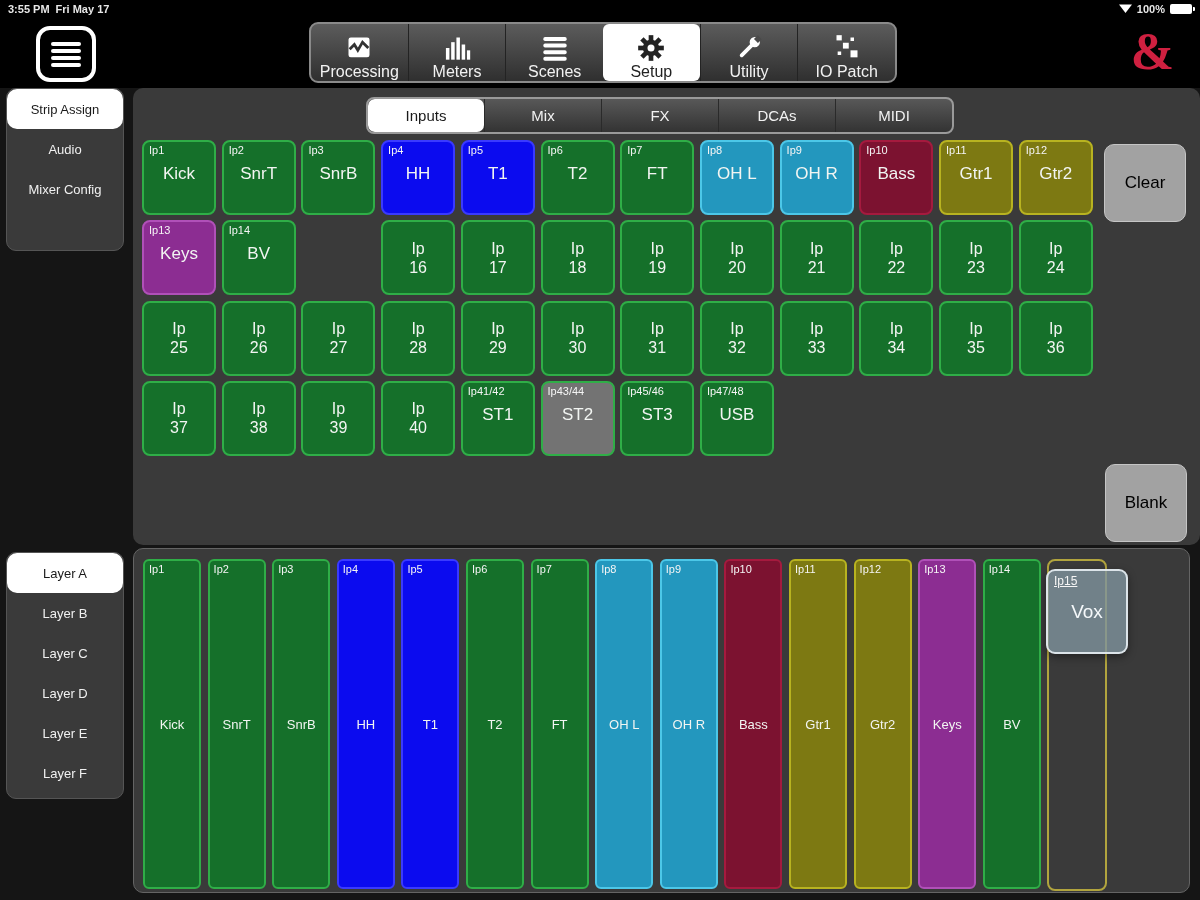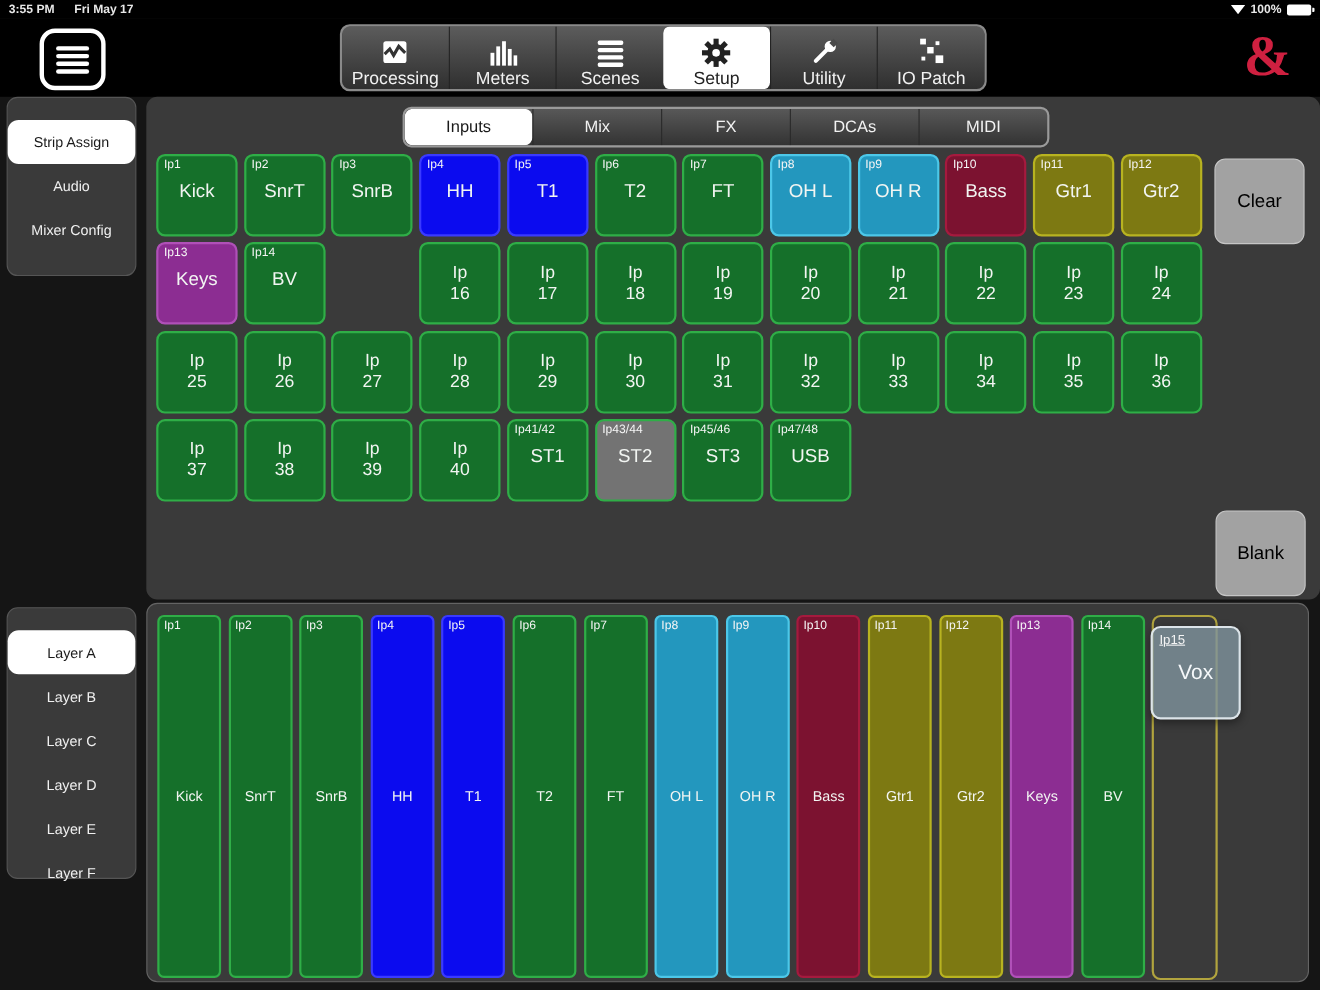--- a/index.html
+++ b/index.html
@@ -2,21 +2,21 @@
 <html><head>
 <meta charset="utf-8">
 <style>
   html,body{margin:0;padding:0;background:#000;}
   .app{position:relative;width:1200px;height:900px;background:#151515;overflow:hidden;
        font-family:"Liberation Sans",sans-serif;color:#f0f0f0;}
 
   
   .statusbar{position:absolute;left:0;top:0;width:1200px;height:17px;background:#000;
              display:flex;justify-content:space-between;align-items:center;padding:0 8px;box-sizing:border-box;}
-  .sb-left{font-size:11px;font-weight:bold;color:#e8e8e8;display:flex;gap:18px;}
+  .sb-left{font-size:11px;font-weight:bold;color:#e8e8e8;display:flex;gap:6px;}
   .sb-right{display:flex;align-items:center;gap:5px;font-size:11px;font-weight:bold;color:#e8e8e8;}
   .battery{width:22px;height:10px;background:#fff;border-radius:2px;position:relative;}
   .battery:after{content:"";position:absolute;right:-3px;top:3px;width:2px;height:4px;background:#fff;border-radius:0 1px 1px 0;}
 
   
   .header{position:absolute;left:0;top:17px;width:1200px;height:71px;background:#000;}
   .menu-btn{position:absolute;left:36px;top:9px;width:52px;height:48px;border:4px solid #fff;border-radius:14px;
             display:flex;flex-direction:column;justify-content:center;align-items:center;gap:3px;background:#000;cursor:pointer;}
   .menu-btn .bar{width:30px;height:4px;background:#fff;border-radius:2px;}
   .app-title{position:absolute;left:134px;top:0;height:71px;display:flex;align-items:center;font-size:20px;color:#f2f2f2;}
@@ -36,21 +36,21 @@
   .nav-item.selected .nav-label{color:#222;}
 
   
   .panel{position:absolute;background:#3a3a3a;border-radius:10px;}
   .sidebar-top{left:6px;top:88px;width:118px;height:163px;border:1px solid #555;box-sizing:border-box;}
   .main-panel{left:133px;top:88px;width:1067px;height:457px;}
   .sidebar-layers{left:6px;top:552px;width:118px;height:247px;border:1px solid #555;box-sizing:border-box;}
   .strip-panel{left:133px;top:548px;width:1057px;height:345px;border:1px solid #646464;box-sizing:border-box;}
 
   .side-item{height:40px;display:flex;align-items:center;justify-content:center;font-size:13px;color:#f0f0f0;cursor:pointer;}
-  .side-item.selected{background:#fff;color:#1a1a1a;border-radius:10px;margin-top:20px;}
+  .side-item.selected{background:#fff;color:#1a1a1a;border-radius:10px;}
 
   
   .tabs{position:absolute;left:233px;top:9px;width:588px;height:37px;border:2px solid #9a9a9a;border-radius:8px;
         display:flex;overflow:hidden;background:linear-gradient(#585858,#333);box-sizing:border-box;}
   .tab{flex:1;display:flex;align-items:center;justify-content:center;font-size:15px;color:#f2f2f2;
        cursor:pointer;border-left:1px solid #2a2a2a;}
   .tab:first-child{border-left:none;}
   .tab.selected{background:#fff;color:#1a1a1a;border-radius:7px;border-left:none;}
 
   

